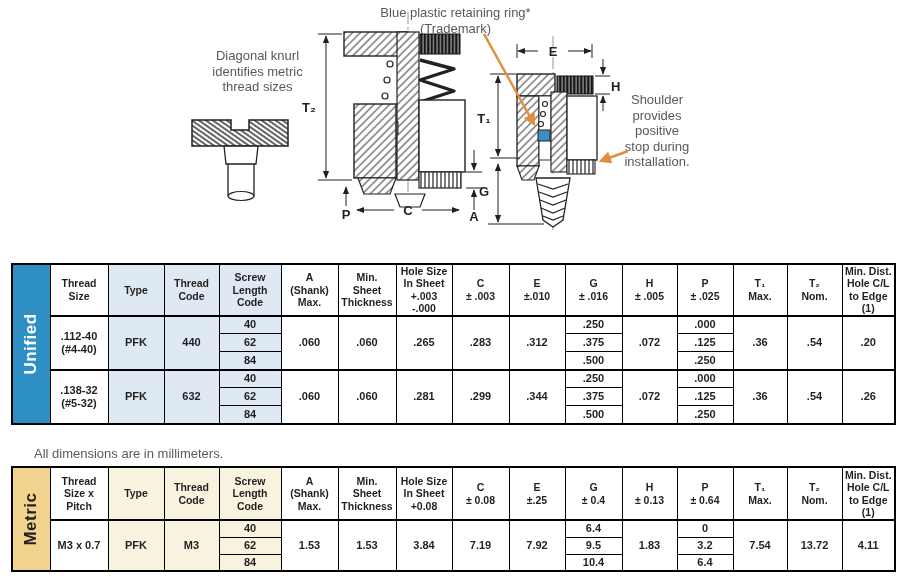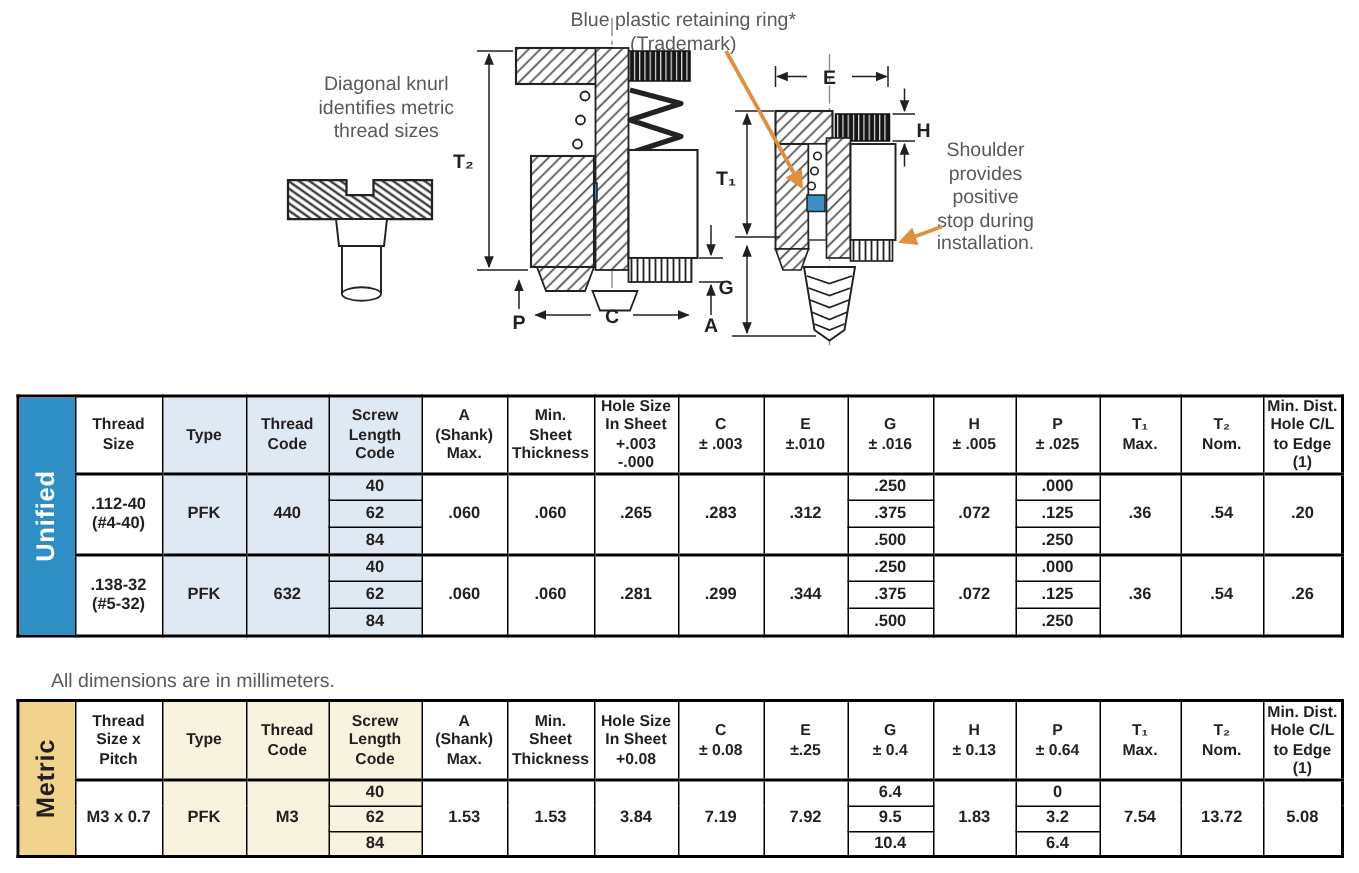--- a/index.html
+++ b/index.html
@@ -391,21 +391,21 @@
       <td rowspan="3">1.53</td>
       <td rowspan="3">1.53</td>
       <td rowspan="3">3.84</td>
       <td rowspan="3">7.19</td>
       <td rowspan="3">7.92</td>
       <td>6.4</td>
       <td rowspan="3">1.83</td>
       <td>0</td>
       <td rowspan="3">7.54</td>
       <td rowspan="3">13.72</td>
-      <td rowspan="3">5.08</td>
+      <td rowspan="3">4.11</td>
     </tr>
     <tr style="height:17px">
       <td class="mtint">62</td>
       <td>9.5</td>
       <td>3.2</td>
     </tr>
     <tr style="height:17px">
       <td class="mtint">84</td>
       <td>10.4</td>
       <td>6.4</td>

